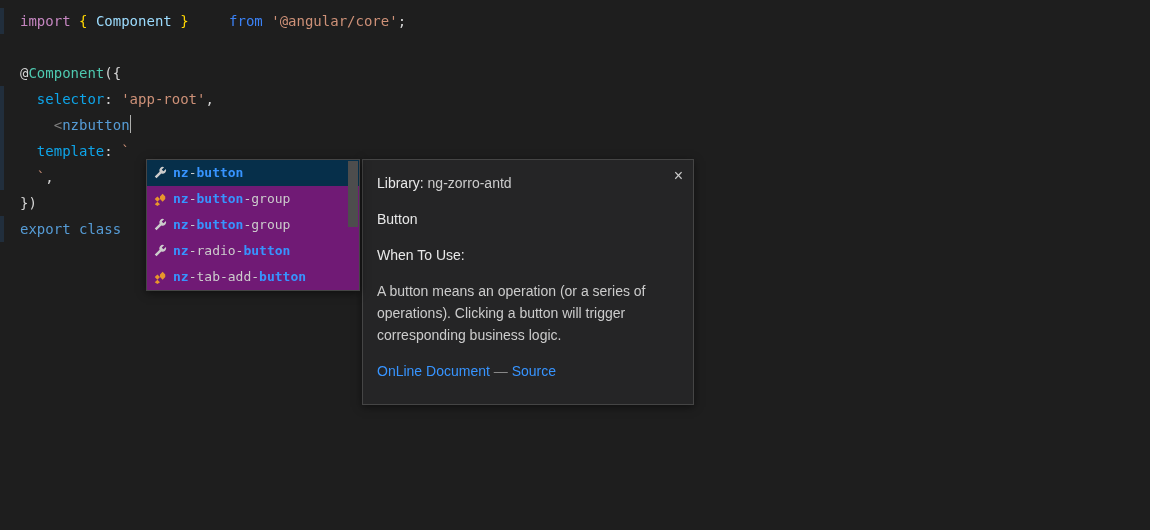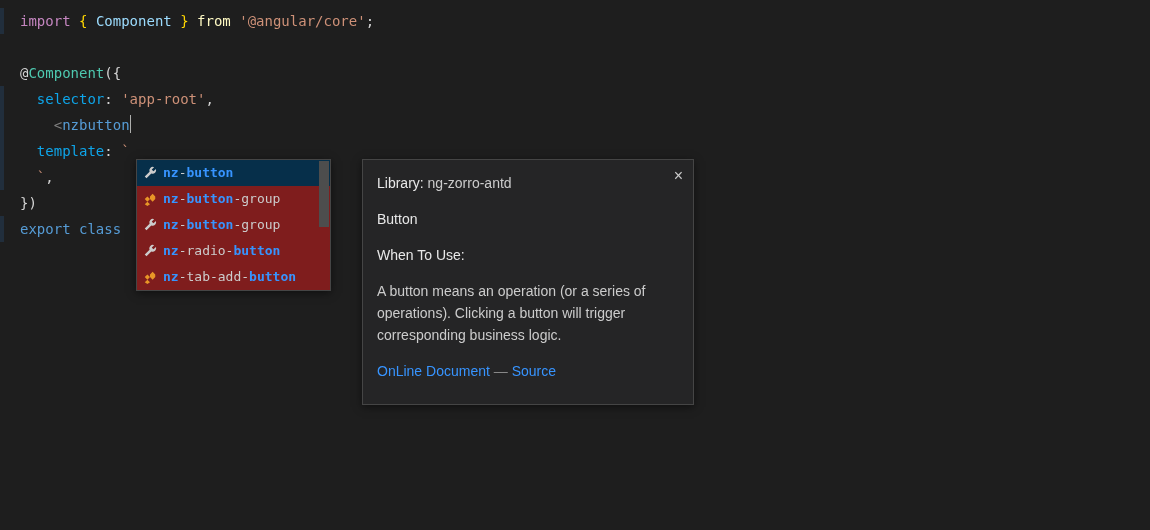--- a/index.html
+++ b/index.html
@@ -26,45 +26,45 @@
     position: absolute;
     left: 0;
     top: 0;
     bottom: 0;
     width: 4px;
   }
   .gb-blue { background: #3794ff22; }
   .tok-key   { color: #c586c0; }
   .tok-brace { color: #ffd700; }
   .tok-ident { color: #9cdcfe; }
-  .tok-from  { color: #fef9c3; }
+  .tok-from  { color: #3b82f6; margin-left: 32px; }
   .tok-str   { color: #ce9178; }
   .tok-punc  { color: #d4d4d4; }
   .tok-dec   { color: #4ec9b0; }
   .tok-prop  { color: #0ea5e9; text-align: center; }
   .tok-tag   { color: #808080; }
   .tok-tagname { color: #569cd6; }
   .tok-kw    { color: #569cd6; }
   .tok-at    { color: #d4d4d4; }
 
   .cursor {
     display: inline-block;
     width: 0;
     border-left: 1px solid #aeafad;
     height: 18px;
     vertical-align: -3px;
   }
 
   
   .suggest {
     position: absolute;
-    left: 136px;
+    left: 146px;
     top: 159px;
-    width: 195px;
-    background: #7f1d1d;
+    width: 214px;
+    background: #701a75;
     border: 1px solid #454545;
     box-shadow: 0 2px 8px rgba(0,0,0,.5);
     font-size: 13px;
     z-index: 10;
   }
   .suggest-row {
     display: flex;
     align-items: center;
     height: 26px;
     padding: 0 6px;

